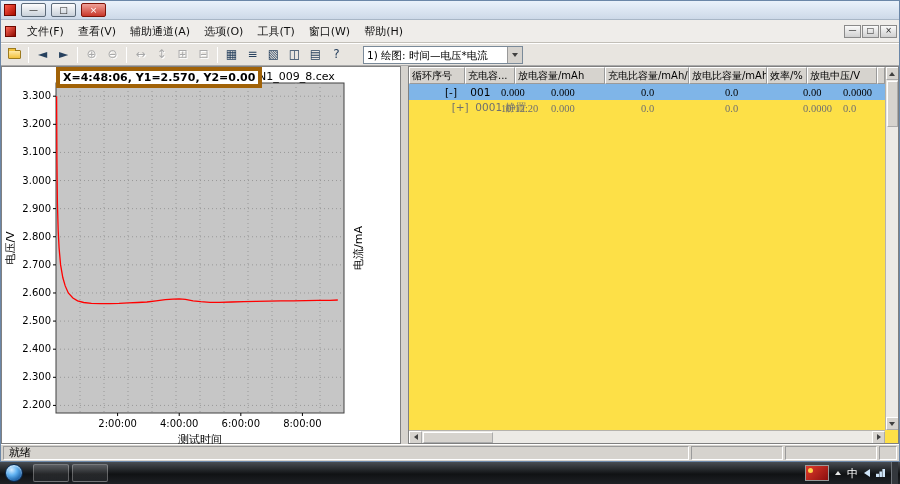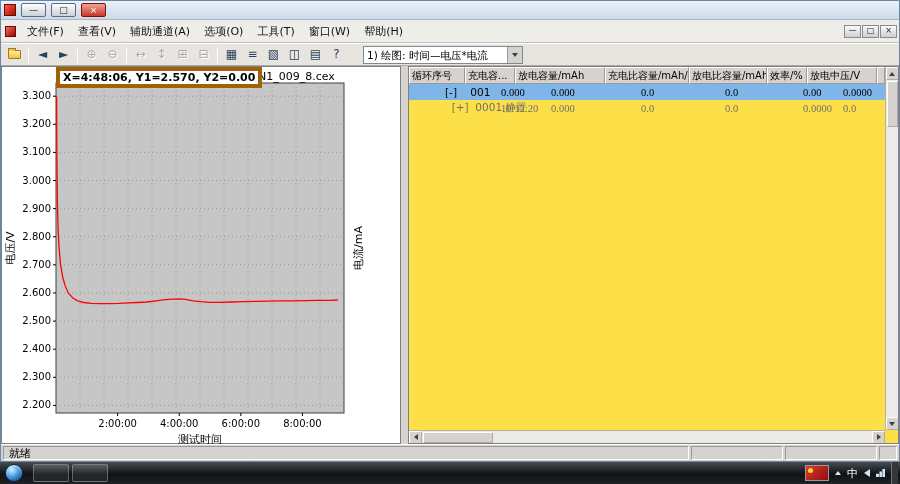--- a/index.html
+++ b/index.html
@@ -61,21 +61,21 @@
   .hthumb { width:70px; height:11px; background:#d6d3ce; border:1px outset #fff; margin:0 1px; }
   .vscroll .sbtn.bottom { margin-top:auto; }
   .hscroll .sbtn.right { margin-left:auto; }
   .arr-up { width:0; height:0; border-left:3px solid transparent; border-right:3px solid transparent; border-bottom:4px solid #404040; }
   .arr-dn { width:0; height:0; border-left:3px solid transparent; border-right:3px solid transparent; border-top:4px solid #404040; }
   .arr-left { width:0; height:0; border-top:3px solid transparent; border-bottom:3px solid transparent; border-right:4px solid #404040; }
   .arr-right { width:0; height:0; border-top:3px solid transparent; border-bottom:3px solid transparent; border-left:4px solid #404040; }
 
   
   .statusbar { height:17px; background:#d6d3ce; border-top:1px solid #fff; display:flex; gap:2px; padding:1px 2px; }
-  .sb-cell { border:1px solid; border-color:#9a9a9a #fff #fff #9a9a9a; font-size:11px; line-height:13px; padding:0 5px; }
+  .sb-cell { border:1px solid; border-color:#9a9a9a #fff #fff #9a9a9a; font-size:11px; line-height:13px; padding:0 5px;font-family:Liberation Mono, monospace; }
   .sb-cell.main { flex:1; }
   .sb-cell.w90 { width:92px; }
   .sb-cell.w18 { width:18px; }
 
   
   .taskbar { position:absolute; left:0; right:0; bottom:0; height:22px; background:linear-gradient(#484d53,#101214 55%,#1e2125); display:flex; align-items:center; }
   .orb { width:18px; height:18px; flex:none; border-radius:50%; margin:0 7px 0 5px; background:radial-gradient(circle at 35% 30%,#d6ecff 0%,#62b3f2 35%,#1e63a9 72%,#0b3a6e 100%); border:1px solid #0a2a50; box-shadow:inset 0 1px 2px rgba(255,255,255,.8); }
   .tb-app { width:36px; height:18px; flex:none; margin-left:3px; border:1px solid rgba(255,255,255,.28); border-radius:2px; background:linear-gradient(rgba(255,255,255,.16),rgba(255,255,255,.04)); }
   .tray { margin-left:auto; display:flex; align-items:center; gap:6px; padding-right:2px; height:100%; }
   .preview { width:24px; height:16px; border:1px solid #999; background:linear-gradient(135deg,#e03a2a,#8b0f0f); position:relative; }

